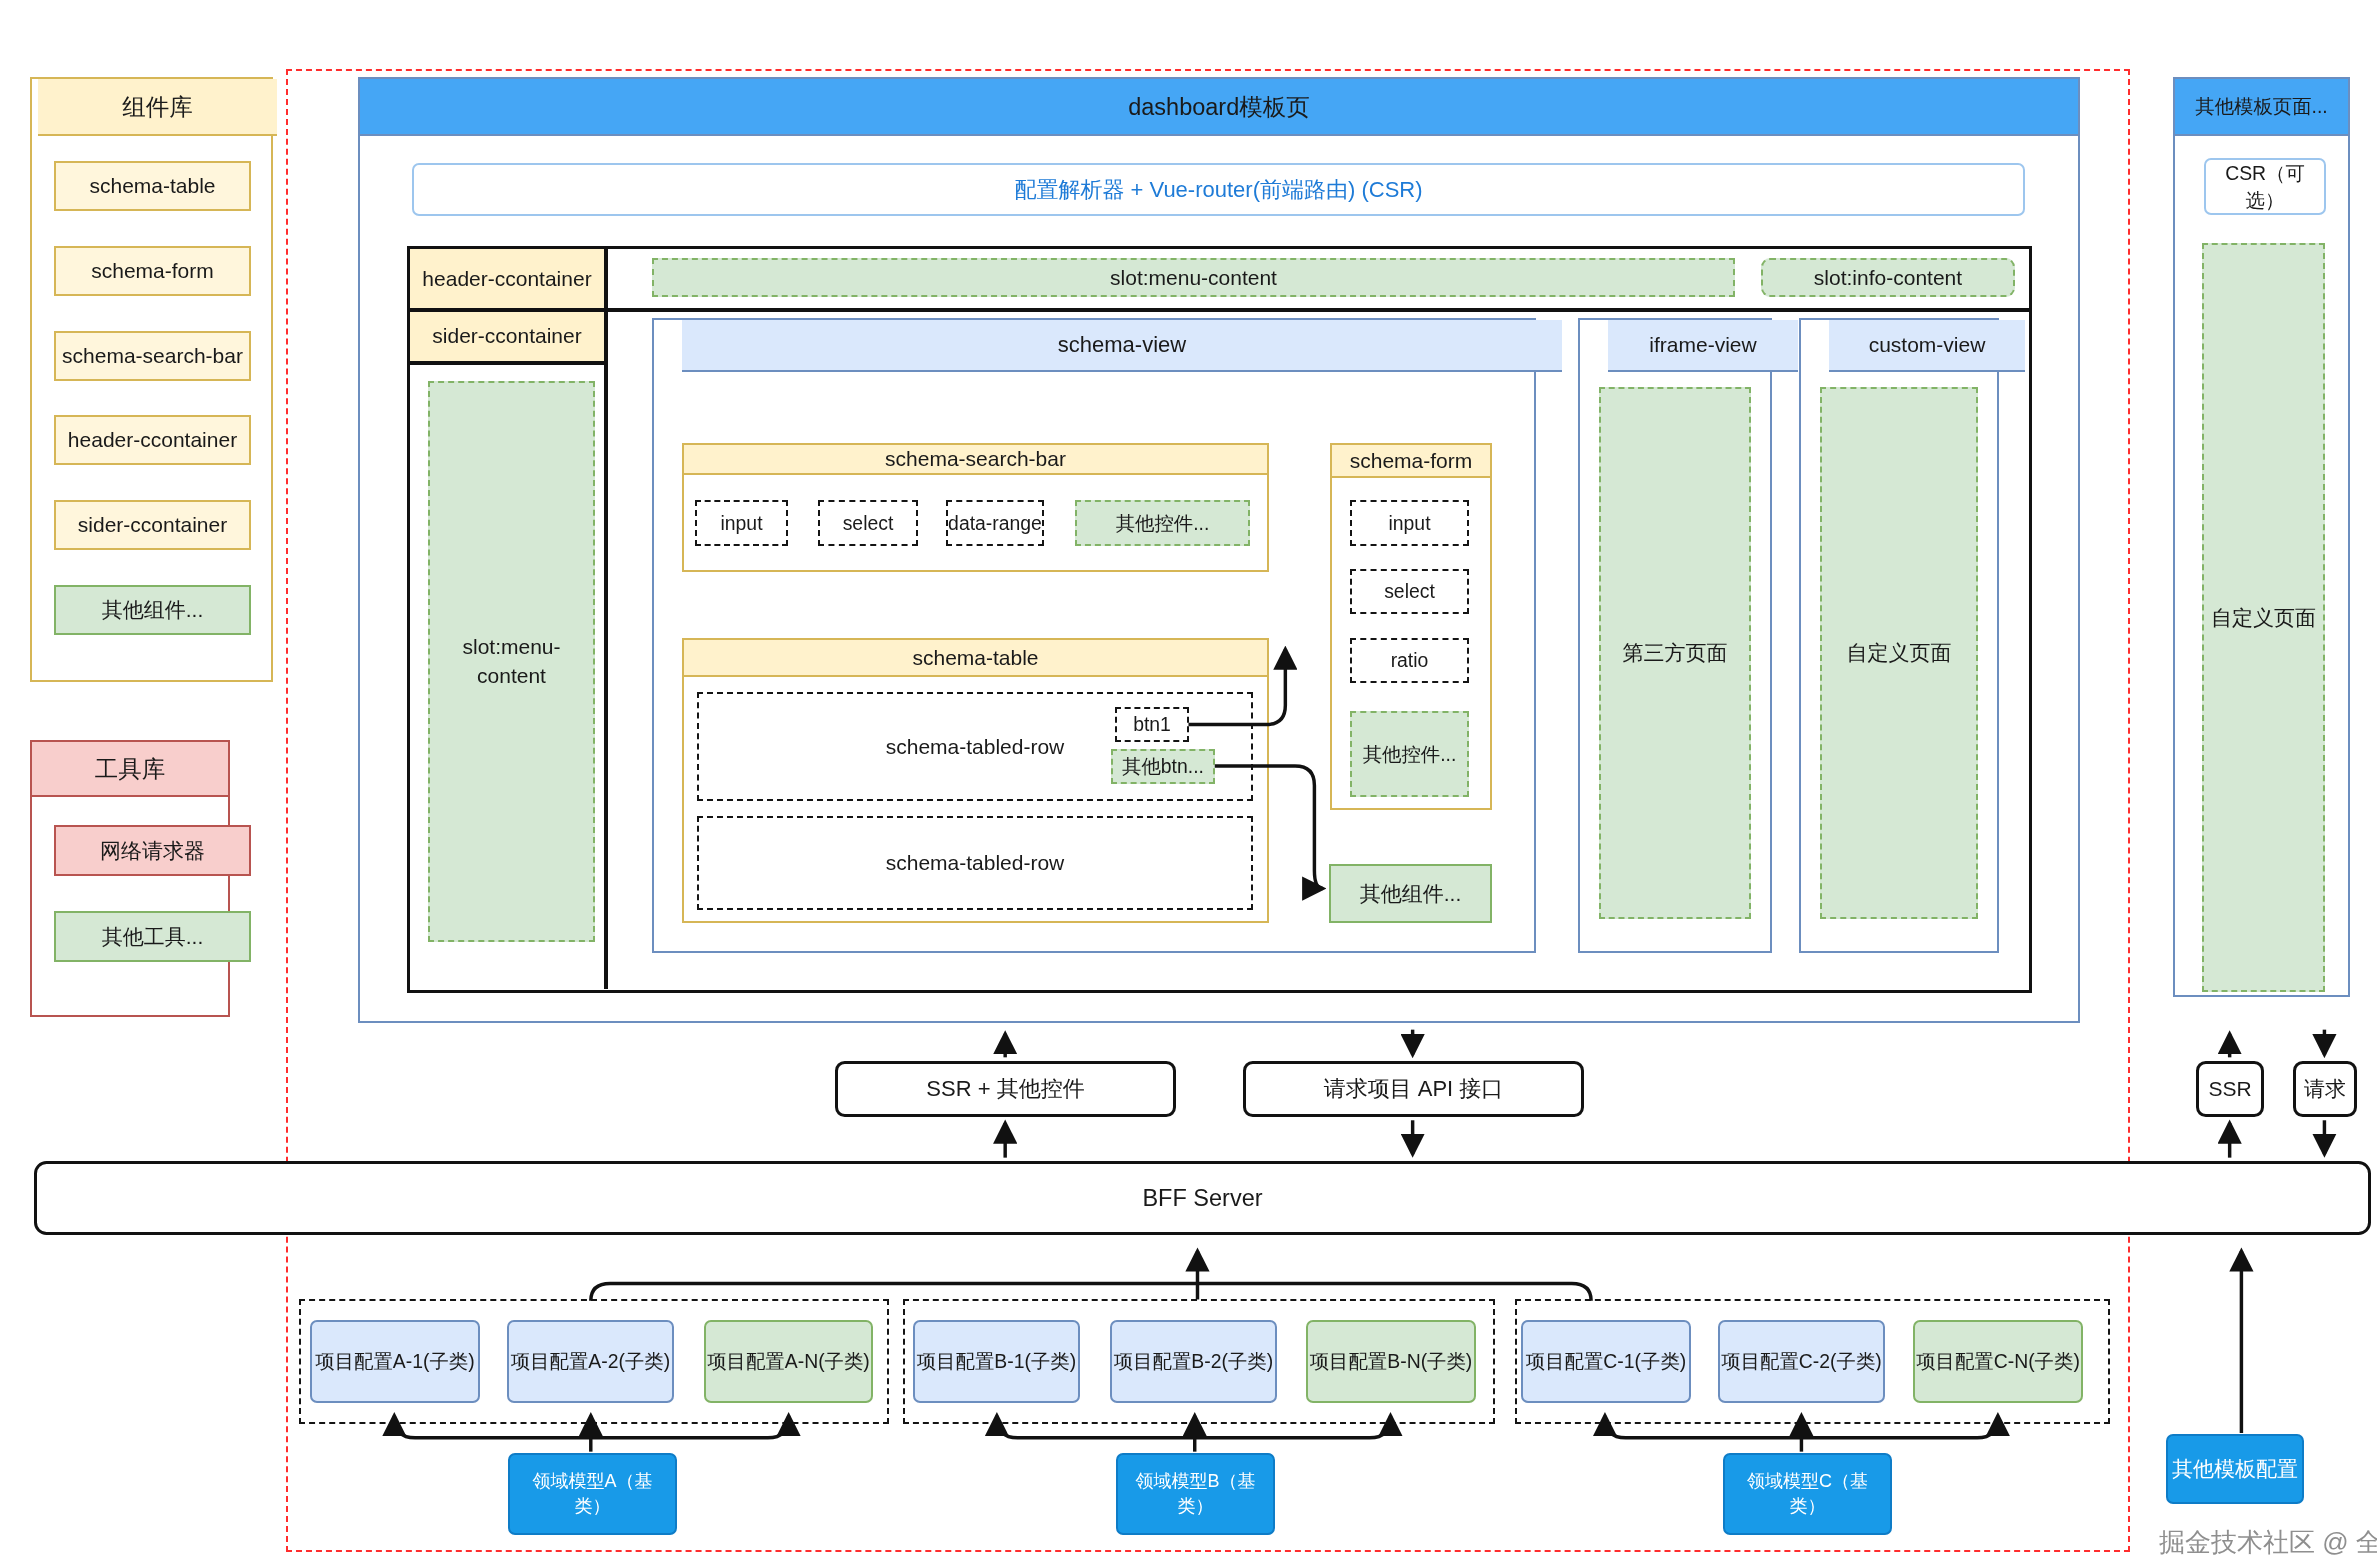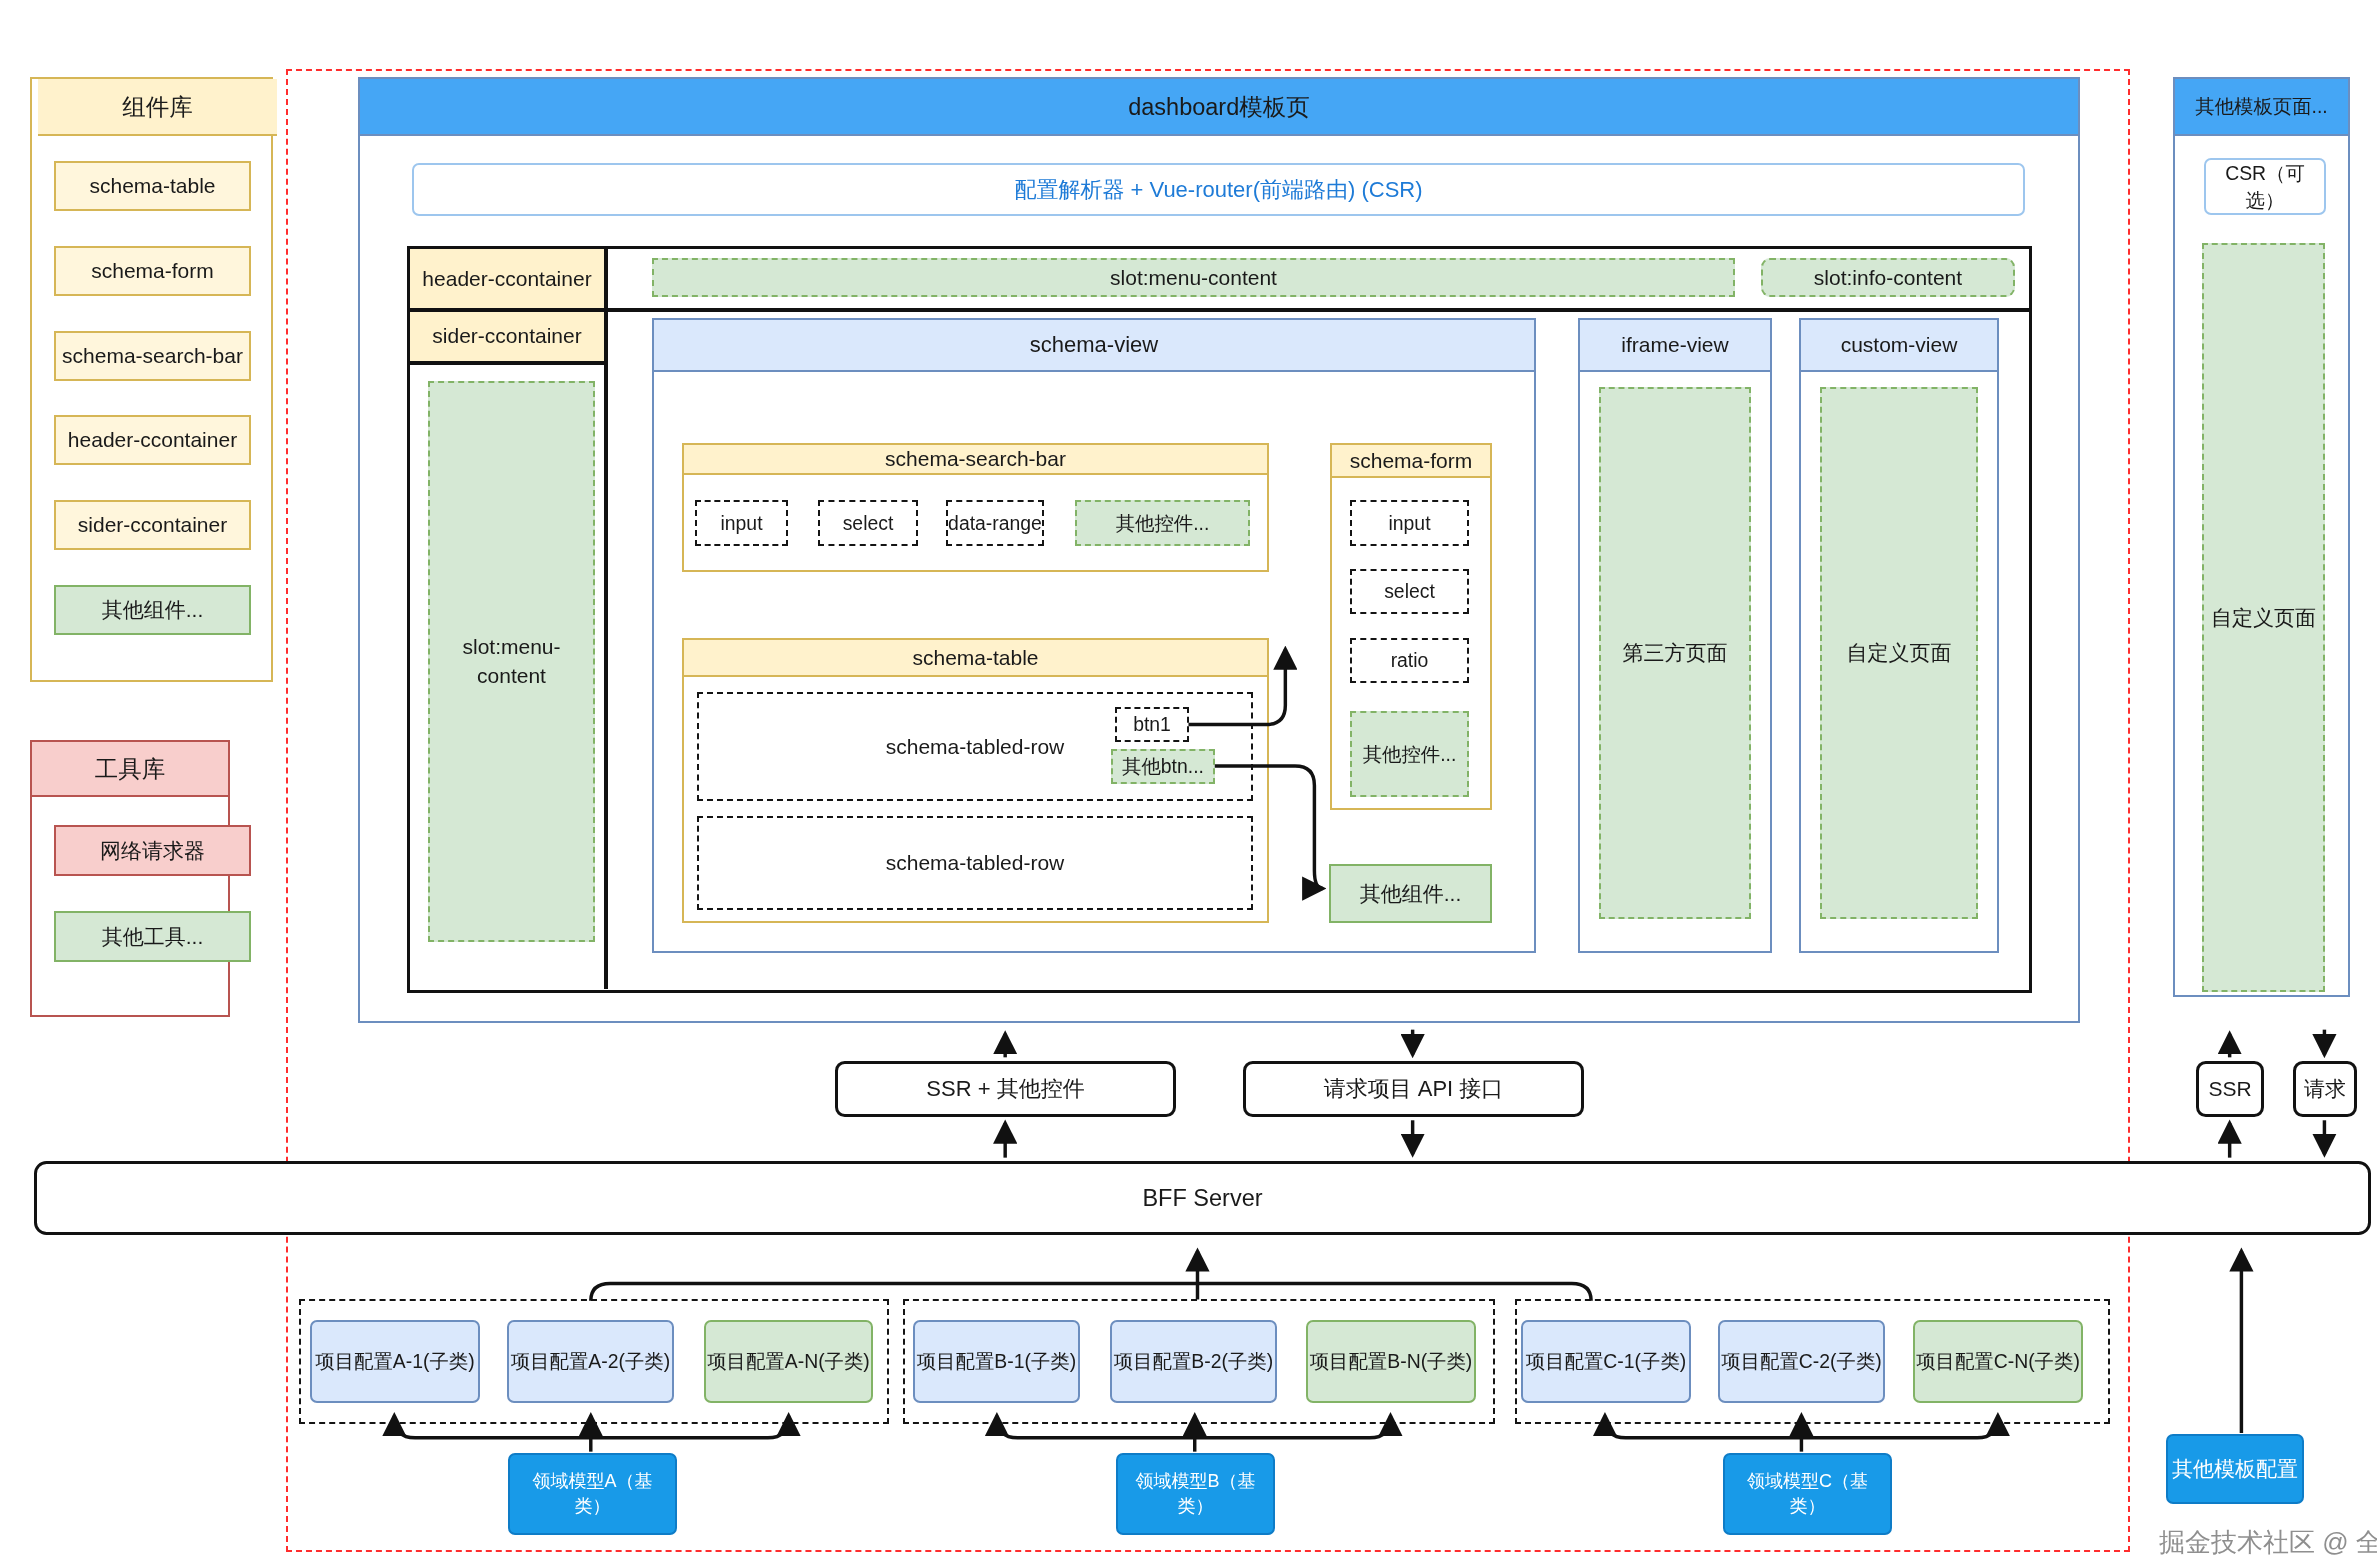--- a/index.html
+++ b/index.html
@@ -11,21 +11,21 @@
   
   .panel-gold{background:#fff;border:2.1px solid #D6B656;}
   .strip-gold{background:#FFF2CC;border-bottom:2.1px solid #D6B656;}
   .item-gold{background:#FFF6DC;border:2.1px solid #D6B656;}
   .panel-red{background:#fff;border:2.1px solid #B85450;}
   .strip-red{background:#F8CECC;border-bottom:2.1px solid #B85450;}
   .item-red{background:#F8CECC;border:2.1px solid #B85450;}
   .item-green{background:#D5E8D4;border:2.1px solid #82B366;}
   .panel-blue{background:#fff;border:2.1px solid #6C8EBF;}
   .strip-azure{background:#45A6F5;border-bottom:2.1px solid #6C8EBF;}
-  .strip-lightblue{background:#DAE8FC;border-bottom:2.1px solid #6C8EBF;}
+  .strip-lightblue{background:#DAE8FC;border-bottom:2.1px solid #6C8EBF;margin-left:28px;}
   .dash-green{background:#D5E8D4;border:2.8px dashed #82B366;}
   .dash-black{background:#fff;border:2.8px dashed #141414;}
   .dash-container{border:2.8px dashed #141414;background:transparent;}
   .cfg-blue{background:#DAE8FC;border:2.1px solid #6C8EBF;border-radius:7px;}
   .cfg-green{background:#D5E8D4;border:2.1px solid #82B366;border-radius:7px;}
   .domain{background:#189AE8;border:2.1px solid #0E7CC7;border-radius:7px;color:#fff;line-height:1.4;}
   .rounded-black{background:#fff;border:3.5px solid #111;border-radius:9.7px;}
   .blackline{background:#111;}
   .watermark{color:#8f8f8f;text-shadow:0 0 3.5px #fff,0 0 3.5px #fff,1.4px 1.4px 2.1px #fff,-1.4px -1.4px 2.1px #fff;}
 </style>

